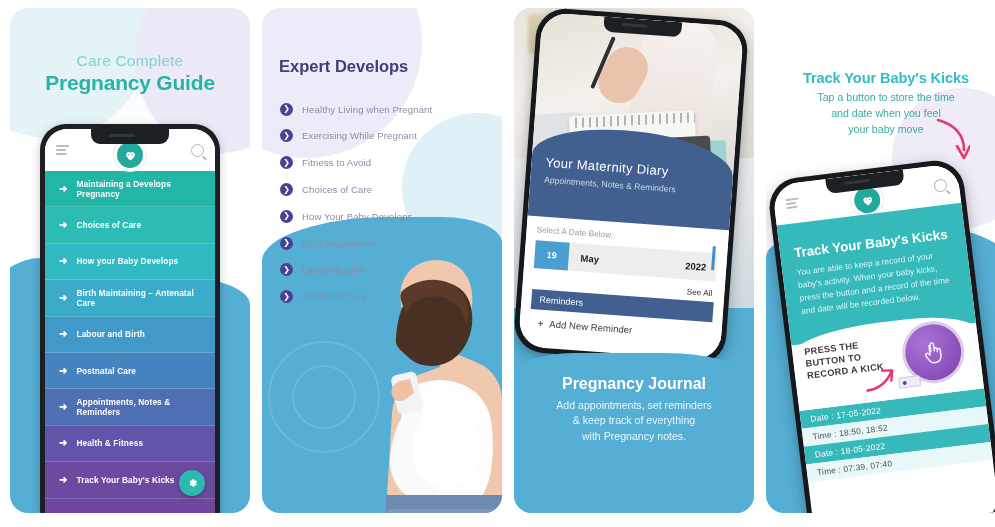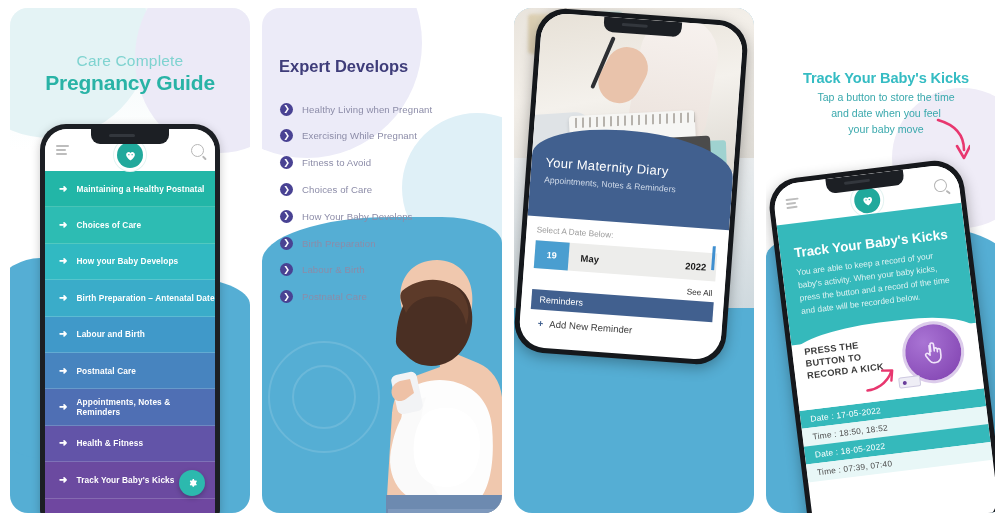--- a/index.html
+++ b/index.html
@@ -219,33 +219,33 @@
                 <path d="M12 20s-7-4.6-7-9.2A4 4 0 0 1 12 8a4 4 0 0 1 7 2.8C19 15.4 12 20 12 20z" fill="#fff"></path>
                 <circle cx="9.4" cy="10.6" r="1.1" fill="#21a99c"></circle>
                 <circle cx="14.6" cy="10.6" r="1.1" fill="#21a99c"></circle>
               </svg>
           </div>
           <div class="srch"></div>
         </div>
         <div class="menu-list">
           <div class="menu-item" style="background:#22b6a7">
             <span class="arw">➜</span>
-            <span>Maintaining a Healthy Postnatal</span>
+            <span>Maintaining a Develops Pregnancy</span>
           </div>
           <div class="menu-item" style="background:#2dbcb3">
             <span class="arw">➜</span>
             <span>Choices of Care</span>
           </div>
           <div class="menu-item" style="background:#31b9c2">
             <span class="arw">➜</span>
             <span>How your Baby Develops</span>
           </div>
           <div class="menu-item" style="background:#3aacc9">
             <span class="arw">➜</span>
-            <span>Birth Preparation – Antenatal Date</span>
+            <span>Birth Maintaining – Antenatal Care</span>
           </div>
           <div class="menu-item" style="background:#4099c9">
             <span class="arw">➜</span>
             <span>Labour and Birth</span>
           </div>
           <div class="menu-item" style="background:#4784bf">
             <span class="arw">➜</span>
             <span>Postnatal Care</span>
           </div>
           <div class="menu-item" style="background:#4f6fb4">
@@ -368,20 +368,26 @@
           <div class="p3-seeall">See All</div>
           <div class="p3-remind">Reminders</div>
           <div class="p3-add">
             <span class="plus">+</span>
             <span>Add New Reminder</span>
           </div>
         </div>
       </div>
     </div>
 
+    <div class="p3-foot">
+      <div class="ft1">Pregnancy Journal</div>
+      <div class="ft2 wtxt" style="white-space:pre-line">Add appointments, set reminders
+&amp; keep track of everything
+with Pregnancy notes.</div>
+    </div>
   </div>
 
   <div class="panel p4">
     <div class="p4-blob"></div>
     <div class="p4-band"></div>
 
     <div class="p4-head">
       <div class="h1">Track Your Baby's Kicks</div>
       <div class="h2" style="white-space:pre-line">Tap a button to store the time
 and date when you feel

